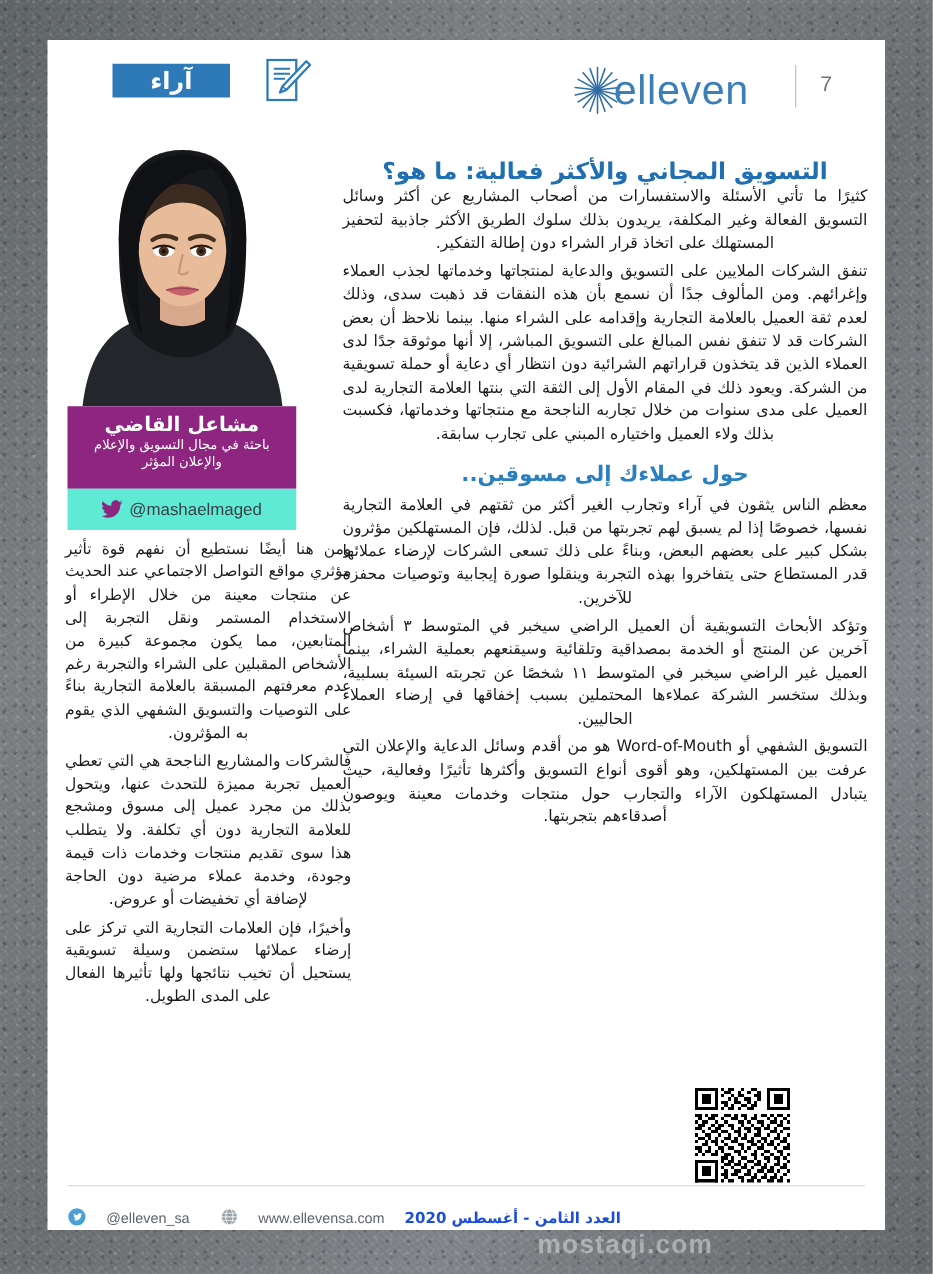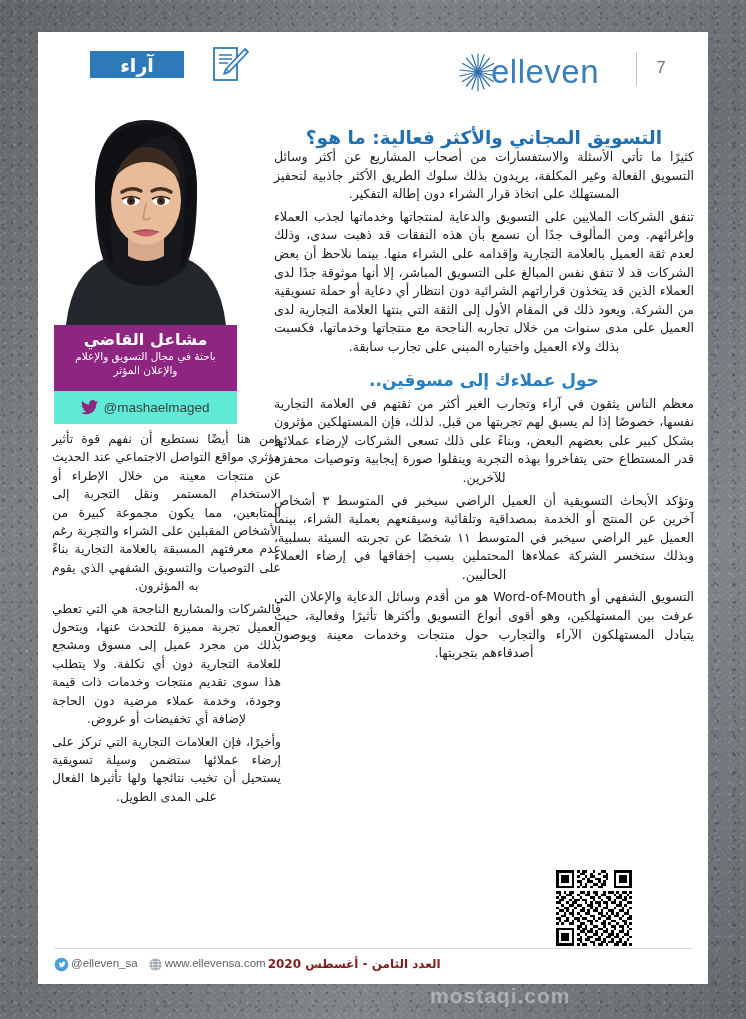--- a/index.html
+++ b/index.html
@@ -75,24 +75,24 @@
   #col-left{position:absolute;left:14px;top:394px;width:229px;}
 
   .para{font-size:12.6px;line-height:18.6px;color:#1b1b1b;margin:4px 0 1px;}
   #subhead{color:#2a7fbe;font-size:17px;font-weight:bold;text-align:left;
     direction:rtl;margin:12px 0 2px;line-height:22px;}
   #col-left .para{font-size:12.4px;line-height:18.4px;}
 
   
   #footline{position:absolute;left:16px;top:916px;width:638px;height:1px;background:#d7dade;}
   #footer{position:absolute;left:16px;top:925px;width:520px;height:24px;
-    display:flex;align-items:flex-start;gap:2px;direction:ltr;}
+    display:flex;align-items:flex-end;gap:16px;direction:ltr;}
   .fico{width:15px;height:15px;flex:0 0 15px;}
   .ftxt{font-size:11.5px;color:#5d6369;font-family:"Liberation Sans",sans-serif;}
-  #issue{font-size:12px;color:#7f1d1d;font-family:"DejaVu Sans",sans-serif;direction:rtl;
+  #issue{font-size:12px;color:#1d4ed8;font-family:"DejaVu Sans",sans-serif;direction:rtl;
     margin-right:6px;font-weight:600;}
   #qr{position:absolute;left:518px;top:838px;width:76px;height:76px;}
 
   #watermark{position:absolute;left:430px;top:984px;font-size:21px;letter-spacing:1px;
     color:rgba(255,255,255,.40);font-family:"Liberation Sans",sans-serif;direction:ltr;
     font-weight:bold;}
 </style>
 </head>
 <body>
 

